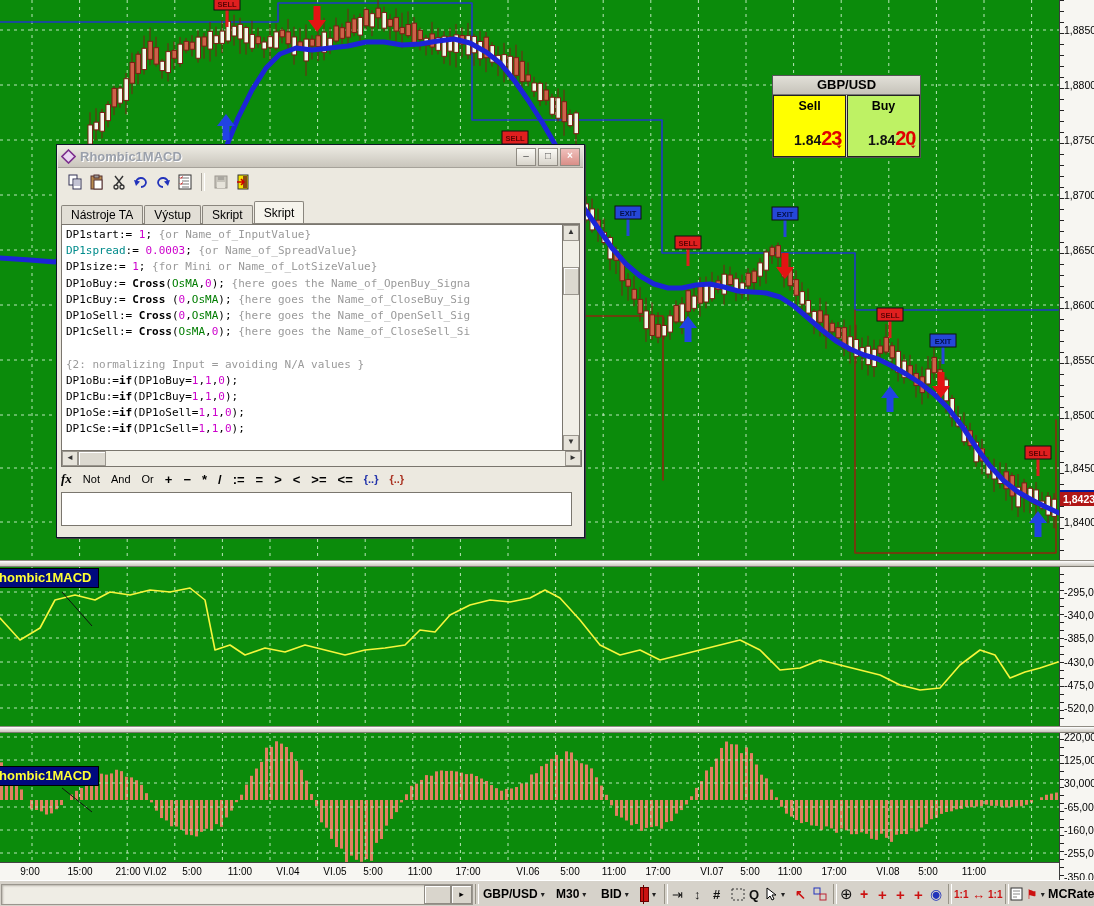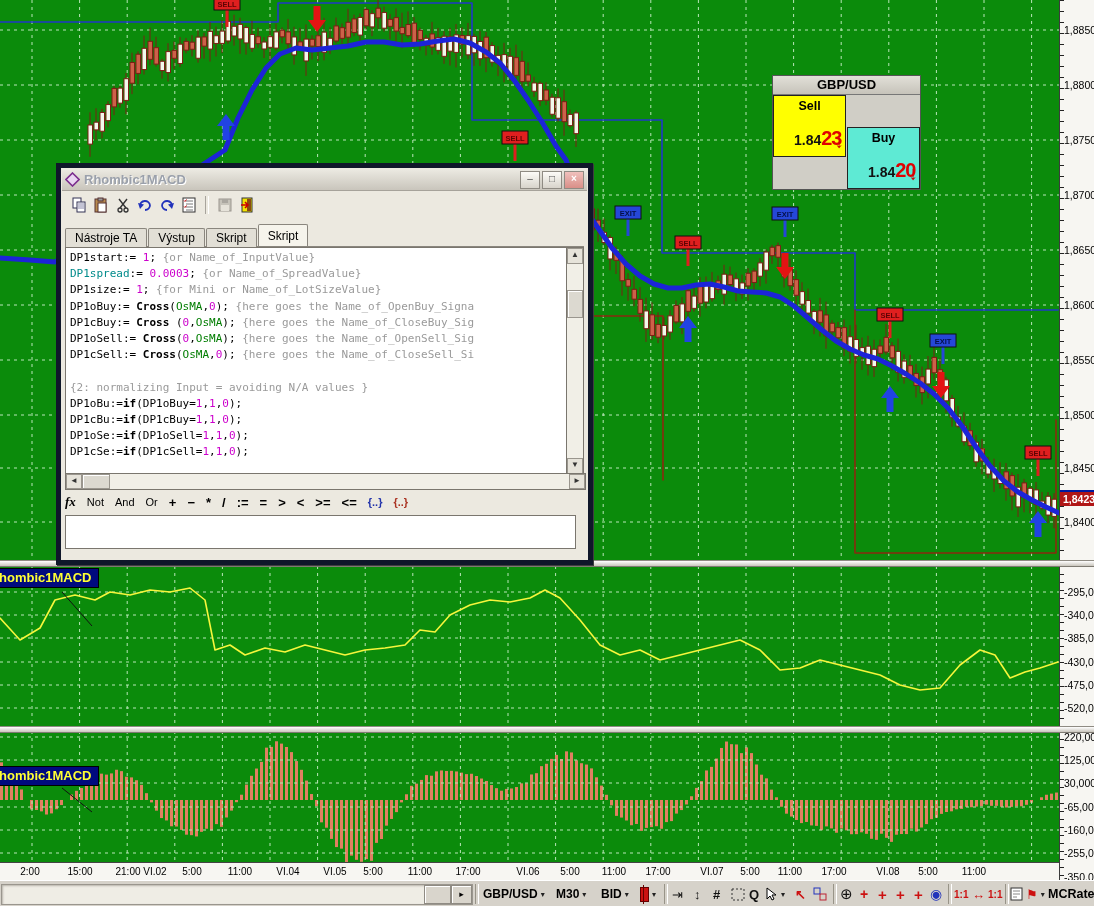--- a/index.html
+++ b/index.html
@@ -23,29 +23,29 @@
   #time-axis{position:absolute;left:0;top:862px;width:1059px;height:18px;background:#f7f6f2;
              border-top:1px solid #444;z-index:3;}
   .time-label{position:absolute;top:3px;font-size:10px;color:#000;transform:translateX(-50%);white-space:nowrap;}
   
   #quote{position:absolute;left:772px;top:75px;width:147px;z-index:6;border:1px solid #555;background:#d0cec6;}
   #quote-header{height:18px;text-align:center;font-size:13px;font-weight:bold;color:#000;
                 background:linear-gradient(#e2e0d8,#c6c3ba);border-bottom:1px solid #777;line-height:18px;}
   .quote-cells{display:flex;}
   .qcell{width:72px;height:60px;border:1px solid #222;position:relative;}
   .qcell.sell{background:#ffff00;margin-right:1px;}
-  .qcell.buy{background:#5eead4;margin-top:32px;}
+  .qcell.buy{background:#bef264;}
   .qlab{text-align:center;font-size:12.5px;font-weight:bold;margin-top:3px;color:#000;}
   .qprice{position:absolute;bottom:6px;left:20px;white-space:nowrap;}
   .qbig{font-size:14px;font-weight:bold;color:#111;}
   .qpips{font-size:20px;font-weight:bold;color:#e00000;letter-spacing:-1px;}
   .qarrow{font-size:19px;font-weight:bold;color:#d00000;position:absolute;right:1px;bottom:3px;}
   
-  #dialog{position:absolute;left:56px;top:163px;width:527px;height:392px;z-index:7;
-          background:#ece9e0;border:5px solid #0f172a;box-shadow:1px 1px 0 #3f3f3f;}
+  #dialog{position:absolute;left:56px;top:144px;width:527px;height:392px;z-index:7;
+          background:#ece9e0;border:1px solid #0f172a;box-shadow:1px 1px 0 #3f3f3f;}
   #dlg-titlebar{position:absolute;left:1px;top:1px;right:1px;height:21px;
                 background:linear-gradient(#eceae2,#c9c5bc);border-bottom:1px solid #a6a29a;display:flex;align-items:center;}
   #dlg-title{font-size:13px;font-weight:bold;color:#9aa0ab;margin-left:4px;text-shadow:1px 1px 0 #fff;}
   .win-btn{width:18px;height:16px;margin-left:2px;border:1px solid #8f8b83;background:linear-gradient(#fcfbf7,#d8d4cb);
            font-size:10px;line-height:14px;text-align:center;color:#555;}
   .win-btn.close{background:linear-gradient(#f0c0bc,#d98f88);color:#fff;font-weight:bold;}
   #dlg-btns{margin-left:auto;margin-right:3px;display:flex;}
   #dlg-toolbar{position:absolute;left:1px;top:24px;right:1px;height:26px;display:flex;align-items:center;padding-left:6px;}
   .tool-ico{width:22px;height:20px;display:flex;align-items:center;justify-content:center;}
   .tool-sep{width:2px;height:18px;border-left:1px solid #a8a49c;border-right:1px solid #fff;margin:0 5px;}
@@ -787,21 +787,21 @@
         <div class="axis-label" style="top: 777px;">30,000</div>
         <div class="axis-label" style="top: 801px;">-65,000</div>
         <div class="axis-label" style="top: 824px;">-160,000</div>
         <div class="axis-label" style="top: 847px;">-255,000</div>
         <div class="axis-label" style="top: 871px;">-350,000</div>
       </div>
     <div id="cur-price" style="top: 490px;">1,8423</div>
   </div>
 
   <div id="time-axis">
-      <div class="time-label" style="left: 30px;">2:00</div>
+      <div class="time-label" style="left: 30px;">9:00</div>
       <div class="time-label" style="left: 80px;">15:00</div>
       <div class="time-label" style="left: 128px;">21:00</div>
       <div class="time-label" style="left: 155px;">VI.02</div>
       <div class="time-label" style="left: 192px;">5:00</div>
       <div class="time-label" style="left: 240px;">11:00</div>
       <div class="time-label" style="left: 288px;">VI.04</div>
       <div class="time-label" style="left: 335px;">VI.05</div>
       <div class="time-label" style="left: 373px;">5:00</div>
       <div class="time-label" style="left: 420px;">11:00</div>
       <div class="time-label" style="left: 468px;">17:00</div>

